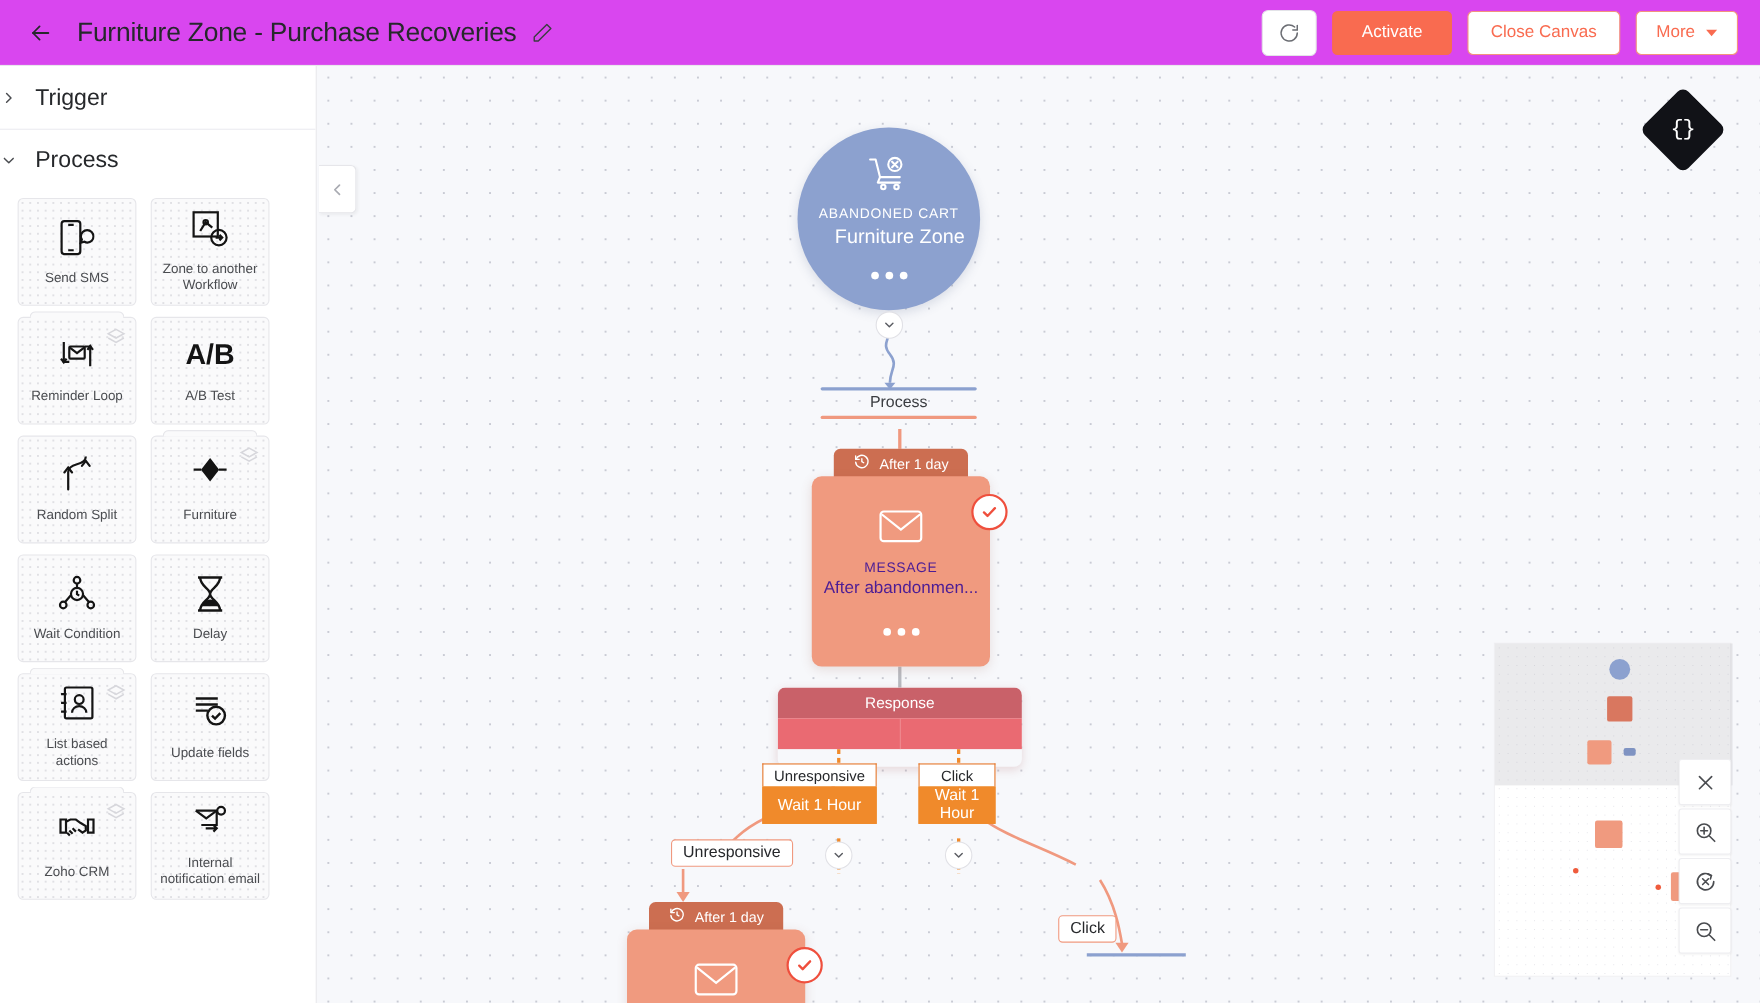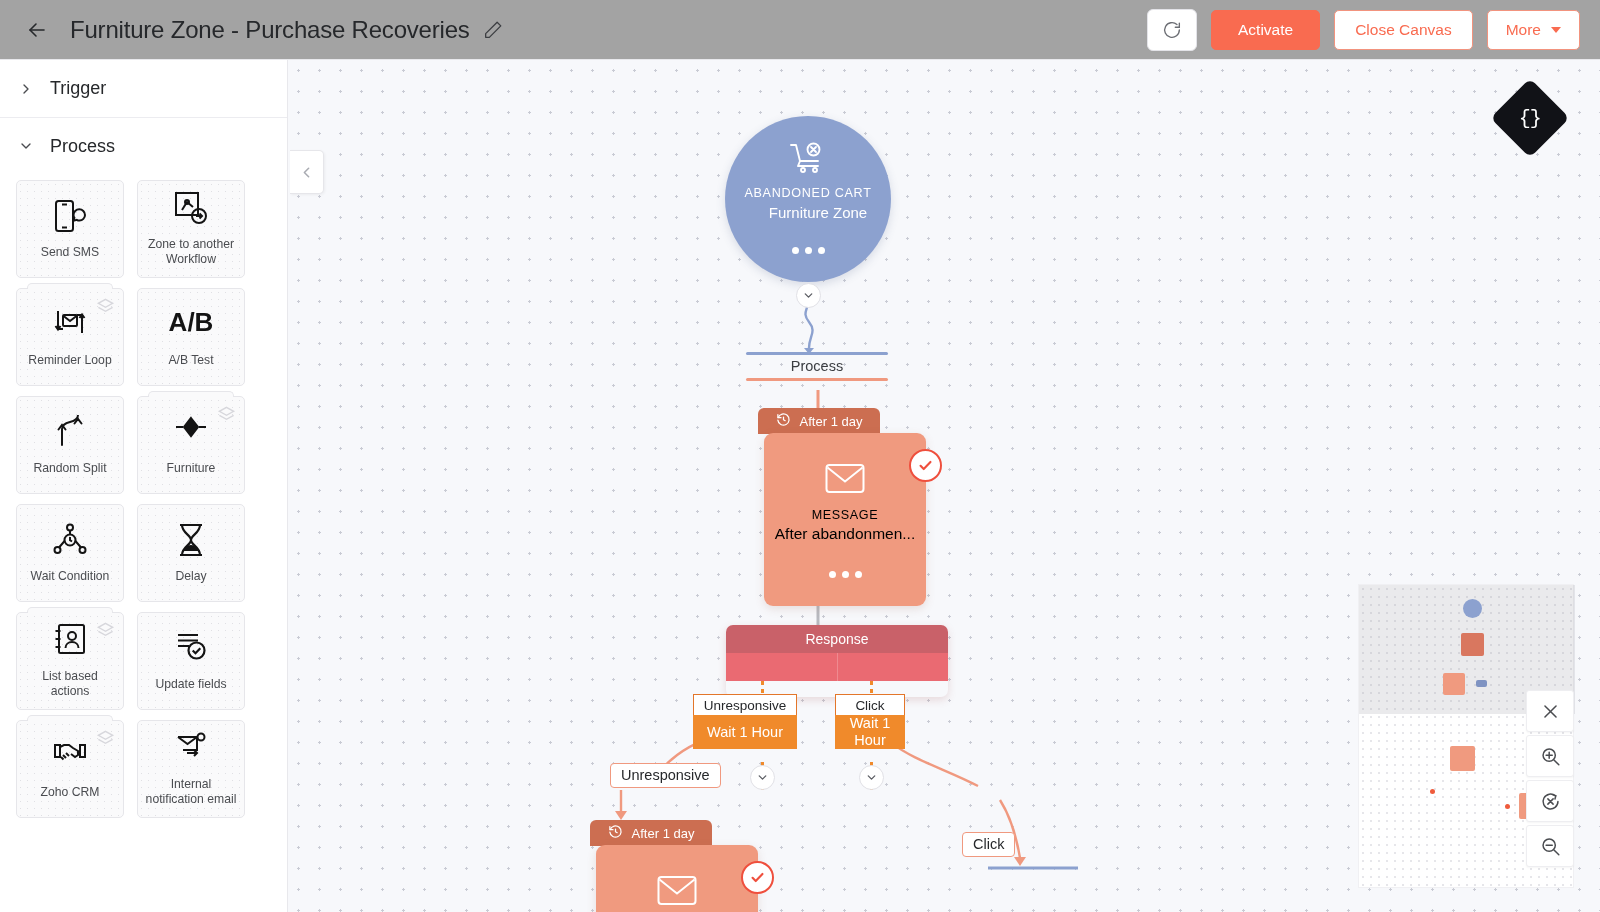--- a/index.html
+++ b/index.html
@@ -6,21 +6,21 @@
   html, body {
     width: 1600px; height: 912px;
     font-family: "Liberation Sans", sans-serif;
     background: #ffffff;
     overflow: hidden;
   }
 
   
   #header {
     position: absolute; left: 0; top: 0; width: 1600px; height: 60px;
-    background: #a3a3a3;
+    background: #d946ef;
     border-bottom: 1px solid #e8e8ec;
     display: flex; align-items: center;
     z-index: 40;
   }
   #back-arrow {
     width: 46px; height: 60px; display: flex; align-items: center;
     justify-content: center; cursor: pointer; margin-left: 14px;
     color: #26282b;
   }
   #title-wrap { display: flex; align-items: center; gap: 12px; margin-left: 10px; }
@@ -56,21 +56,21 @@
   }
 
   
   #sidebar {
     position: absolute; left: 0; top: 60px; width: 288px; height: 852px;
     background: #ffffff; border-right: 1px solid #e8e8ec;
     overflow: hidden; z-index: 30;
   }
   .sb-section-head {
     height: 58px; display: flex; align-items: center; gap: 16px;
-    padding-left: 18px; font-size: 18px; color: #26282b;
+    font-size: 21px; color: #26282b;
     cursor: pointer; border-bottom: 1px solid #ececf0;
   }
   .sb-section-head .chev { color: #4a4c50; display: flex; align-items: center; }
   #process-section-head { border-bottom: none; height: 56px; }
   #palette {
     display: grid; grid-template-columns: 108px 108px; gap: 10px 13px;
     padding: 6px 0 0 16px;
   }
   .tile {
     position: relative; width: 108px; height: 98px;
@@ -123,21 +123,21 @@
   .node { position: absolute; }
 
   #trigger-node {
     left: 437px; top: 56px; width: 166px; height: 166px; border-radius: 50%;
     background: #8ca1cf; color: #fff;
     display: flex; flex-direction: column; align-items: center;
     cursor: pointer; box-shadow: 0 3px 10px rgba(70,90,130,0.18);
   }
   #trigger-node .t-icon { margin-top: 26px; }
   #trigger-node .t-kicker { font-size: 12.6px; letter-spacing: 0.7px; margin-top: 8px; }
-  #trigger-node .t-name { font-size: 15px; margin-top: 4px; margin-left: 20px; }
+  #trigger-node .t-name { font-size: 18px; margin-top: 4px; margin-left: 20px; }
   .dots { display: flex; gap: 6px; margin-top: auto; margin-bottom: 28px; }
   .dots i { width: 7px; height: 7px; border-radius: 50%; background: #fff; display:block; }
 
   .chev-pill {
     position: absolute; width: 25px; height: 25px; border-radius: 50%;
     background: #fff; border: 1px solid #e1e1e6;
     display: flex; align-items: center; justify-content: center;
     cursor: pointer; color: #5a5c62; z-index: 6;
   }
 
@@ -148,37 +148,36 @@
   }
   #process-divider .bar-orange { height: 3px; background: #f0997f; border-radius:2px; }
 
   .delay-chip {
     position: absolute; border-radius: 6px 6px 0 0; background: #cc6e51;
     color: #fff; font-size: 13px; display: flex; align-items: center;
     justify-content: center; gap: 9px; cursor: pointer;
   }
 
   .msg-node {
-    position: absolute; border-radius: 9px; background: #f09a7f; color: #000000;
+    position: absolute; border-radius: 9px; background: #f09a7f; color: #4c1d95;
     display: flex; flex-direction: column; align-items: center; cursor: pointer;
     box-shadow: 0 3px 10px rgba(150,90,70,0.16);
-    margin-left: 26px;
   }
   .msg-node .m-icon { margin-top: 30px; }
   .msg-node .m-kicker { font-size: 12.6px; letter-spacing: 0.6px; margin-top: 10px; }
   .msg-node .m-name { font-size: 15.5px; margin-top: 3px; }
   .check-badge {
     position: absolute; right: -16px; top: 16px; width: 33px; height: 33px;
     border-radius: 50%; background: #fff; border: 2px solid #ef4f3d;
     display: flex; align-items: center; justify-content: center; color: #ef4f3d;
     cursor: pointer;
   }
 
   #response-node {
-    left: 438px; top: 565px; width: 222px; height: 72px;
+    left: 419px; top: 565px; width: 222px; height: 72px;
     border-radius: 7px; overflow: hidden; cursor: pointer;
     box-shadow: 0 3px 9px rgba(160,70,70,0.18);
   }
   #response-node .r-head {
     height: 28px; background: #c96169; color: #fff; font-size: 14px;
     display: flex; align-items: center; justify-content: center;
   }
   #response-node .r-body { height: 28px; background: #ea6a72; display: flex; }
   #response-node .r-body div { flex: 1; }
   #response-node .r-body div + div { border-left: 1px solid #ef8a90; }

